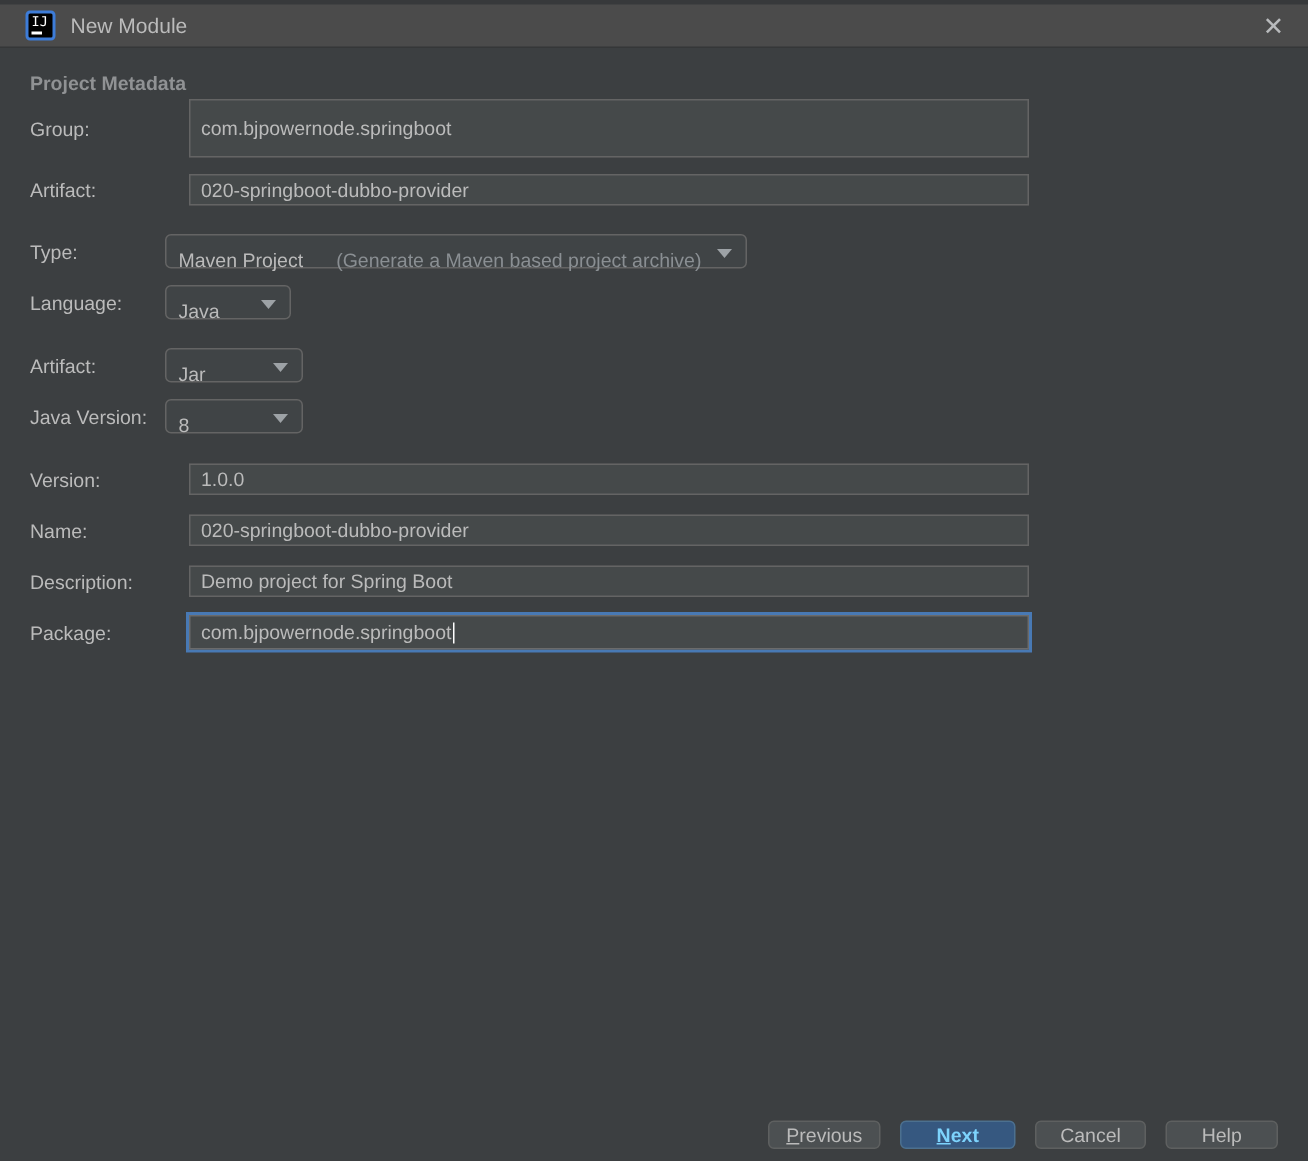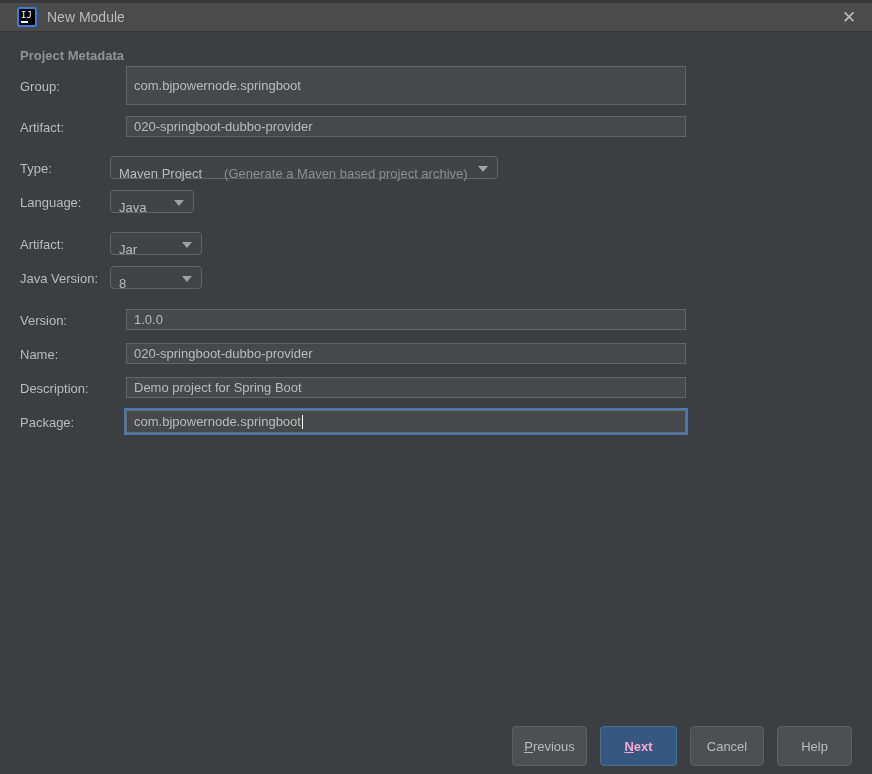--- a/index.html
+++ b/index.html
@@ -15,24 +15,24 @@
   .page-header{position:absolute;left:20px;top:48px;font-size:13px;font-weight:bold;color:#909294;}
   .row{position:absolute;left:0;right:0;}
   .lbl{position:absolute;left:20px;top:50%;transform:translateY(-50%);color:#bbbbbb;font-size:13px;white-space:nowrap;}
   .tfield{position:absolute;left:110px;top:0;height:100%;background:#45494a;border:1px solid #646464;display:flex;align-items:center;padding:0 7px;color:#bbbbbb;font-size:13px;white-space:nowrap;overflow:hidden;margin-left:16px;}
   .tfield.focused{border-color:#6b6b6b;box-shadow:0 0 0 2px #4879b4;}
   .caret{display:inline-block;width:1px;height:14px;background:#ffffff;margin-left:1px;}
   .combo{position:absolute;left:110px;top:0;height:100%;background:#404446;border:1px solid #646464;border-radius:4px;display:flex;align-items:center;padding:12px 24px 0 8px;color:#bbbbbb;font-size:13px;white-space:nowrap;cursor:default;}
   .combo .hint{color:#8a8f93;margin-left:22px;}
   .combo .arrow{position:absolute;right:9px;top:50%;margin-top:-2px;width:0;height:0;border-left:5px solid transparent;border-right:5px solid transparent;border-top:6px solid #9da2a6;}
   .footer{position:absolute;right:20px;bottom:8px;display:flex;gap:13px;}
-  .btn{height:40px;background:#4c5052;border:1px solid #5e6060;border-radius:4px;color:#bbbbbb;font-size:13px;display:flex;align-items:center;justify-content:center;cursor:pointer;padding:0 4px;}
+  .btn{height:19px;background:#4c5052;border:1px solid #5e6060;border-radius:4px;color:#bbbbbb;font-size:13px;display:flex;align-items:center;justify-content:center;cursor:pointer;padding:0 4px;}
   .btn .mn{text-decoration:underline;}
   .btn-previous{width:75px;}
-  .btn-next{width:77px;background:#365880;border-color:#4c708f;color:#f9a8d4;font-weight:bold;}
+  .btn-next{width:77px;background:#365880;border-color:#4c708f;color:#7dd3fc;font-weight:bold;}
   .btn-cancel{width:74px;}
   .btn-help{width:75px;}
 </style>
 </head>
 <body>
 
 <div class="window">
   <div class="top-strip"></div>
 
   <div class="titlebar">

